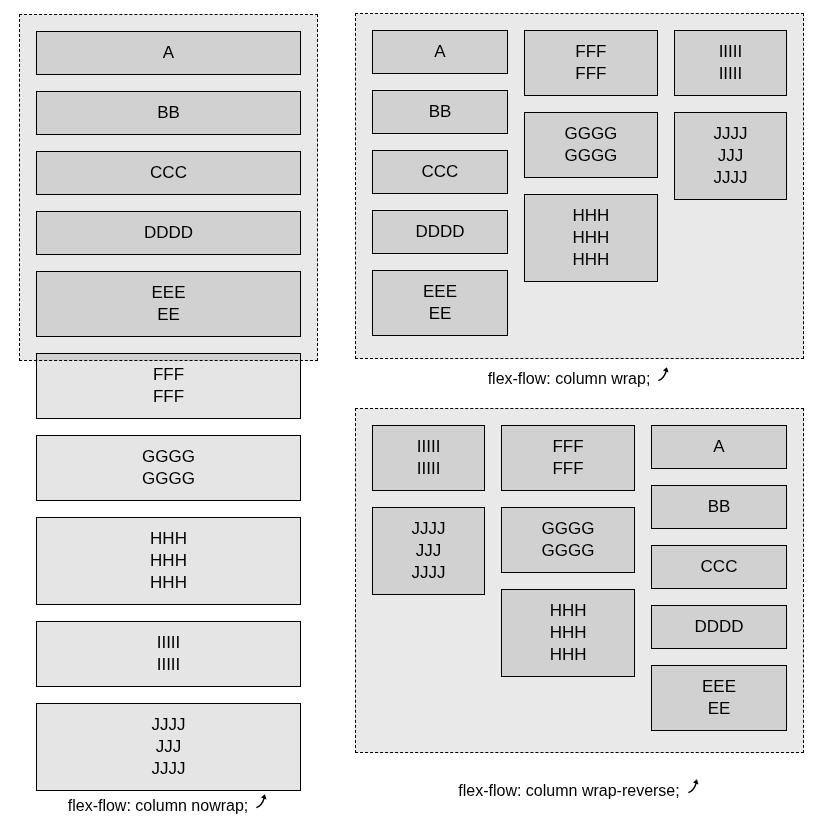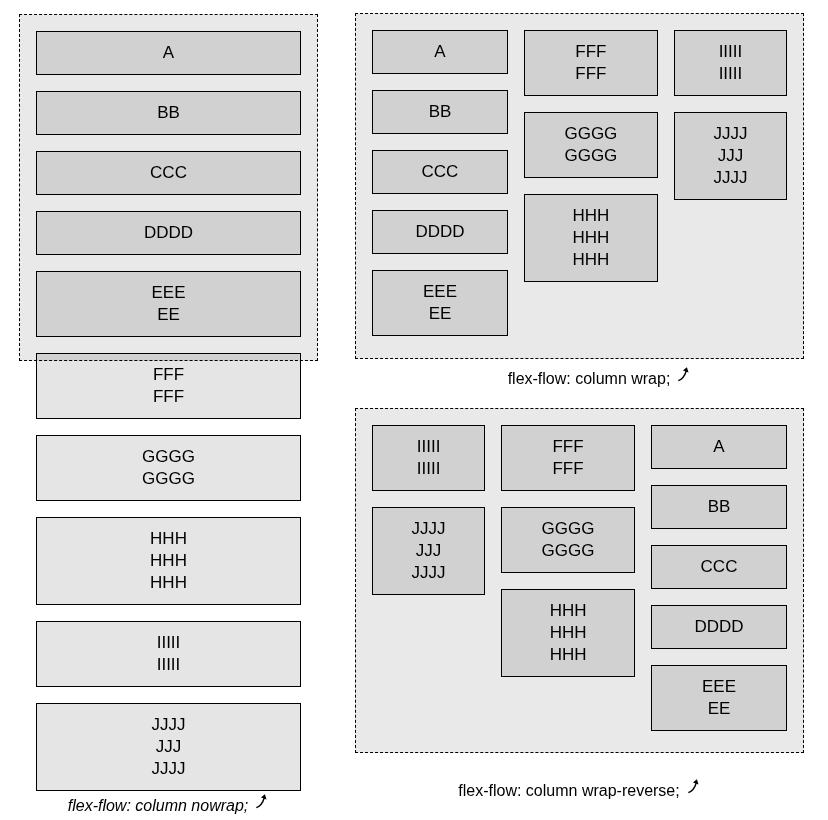--- a/index.html
+++ b/index.html
@@ -72,22 +72,22 @@
 
   .caption {
     position: absolute;
     display: flex;
     justify-content: center;
     align-items: flex-end;
     gap: 6px;
     font-size: 16px;
     line-height: 20px;
   }
-  #caption-nowrap       { left: 19px;  top: 793px; width: 299px; font-style: italic; }
-  #caption-wrap         { left: 375px; top: 366px; width: 449px; }
+  #caption-nowrap       { left: 19px;  top: 793px; width: 299px; }
+  #caption-wrap         { left: 355px; top: 366px; width: 449px; }
   #caption-wrap-reverse { left: 355px; top: 778px; width: 449px; }
 
   .arrow-icon { display: inline-block; margin-bottom: 1px; }
 </style>
 </head>
 <body>
 
 <div id="stage">
 
   <div class="panel" id="panel-nowrap">

